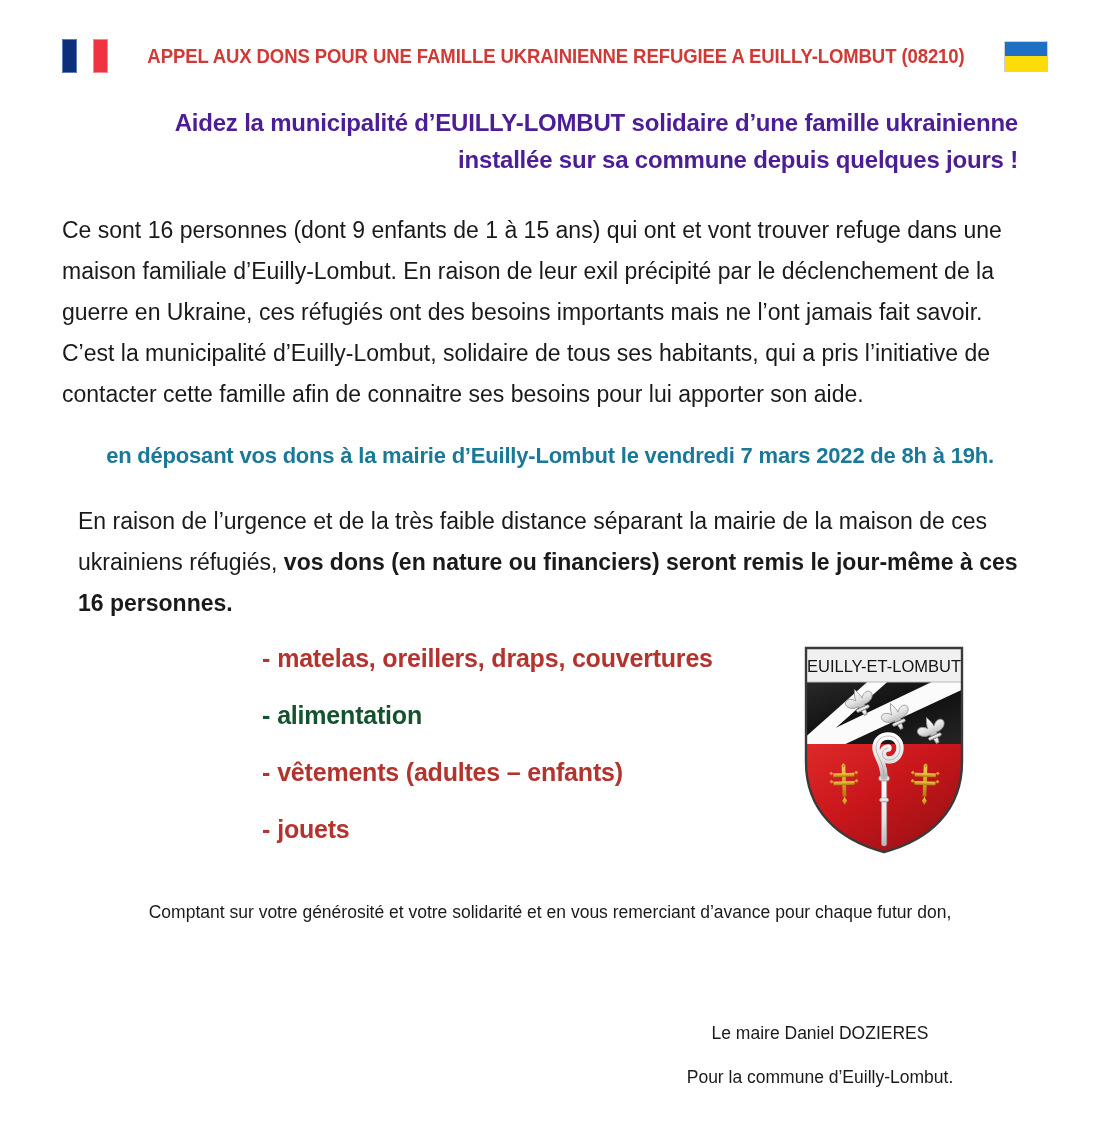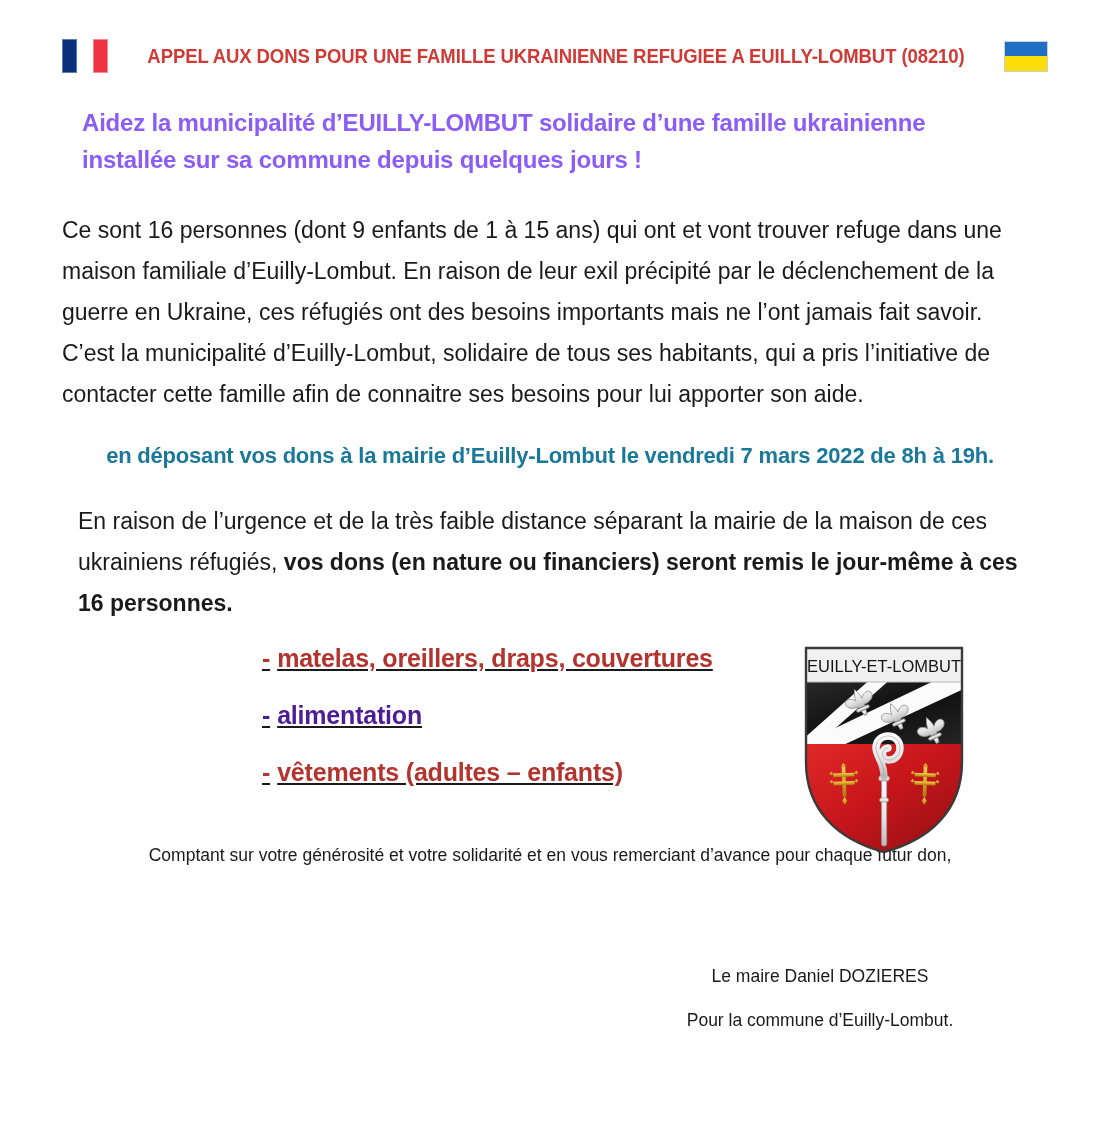--- a/index.html
+++ b/index.html
@@ -75,25 +75,25 @@
 
   
   .content {
     position: absolute;
     left: 62px;
     top: 104px;
     width: 976px;
   }
 
   .headline {
-    text-align: left;
+    text-align: right;
     font-size: 24px;
     font-weight: bold;
     line-height: 1.55;
-    color: #8b5cf6;
+    color: #4c1d95;
     letter-spacing: -0.2px;
     margin: 0 20px;
   }
 
   .para {
     font-size: 23px;
     line-height: 1.78;
     color: #1a1a1a;
     margin: 0;
     text-align: left;
@@ -119,21 +119,20 @@
   }
 
   .para-urgence { margin-top: 32px; margin-left: 16px; }
 
   .besoins-label { margin-top: 36px; }
 
   
   .needs-row {
     position: relative;
     margin-top: 0;
-    text-decoration: underline;
   }
   .needs-list {
     list-style: none;
     margin: 22px 0 0 0;
     padding: 0 0 0 200px;
   }
   .needs-list li {
     font-size: 25px;
     font-weight: bold;
     color: #b3342e;
@@ -211,22 +210,23 @@
 
     <div class="depot-line" style="color: rgb(26, 120, 153);">en déposant vos dons à la mairie d’Euilly-Lombut le vendredi 7 mars 2022 de 8h à 19h.</div>
 
     <p class="para para-urgence"><span>En raison de l’urgence et de la très faible distance séparant la mairie de la maison de ces ukrainiens réfugiés, </span><b>vos dons (en nature ou financiers) seront remis le jour-même à ces 16 personnes.</b></p>
 
 
     <div class="needs-row">
 
       <ul class="needs-list">
         <li style="color: rgb(179, 52, 46);"><span class="dash">-</span><span>matelas, oreillers, draps, couvertures</span></li>
-        <li style="color: #4c1d95;"><span class="dash">-</span><span>alimentation</span></li>
+        <li style="color: #14532d;"><span class="dash">-</span><span>alimentation</span></li>
         <li style="color: rgb(179, 52, 46);"><span class="dash">-</span><span>vêtements (adultes – enfants)</span></li>
+        <li style="color: rgb(179, 52, 46);"><span class="dash">-</span><span>jouets</span></li>
       </ul>
 
       <div class="blason-wrap">
         <svg class="blason-svg" viewBox="0 0 164 212" xmlns="http://www.w3.org/2000/svg">
           <defs>
             <clipPath id="shieldClip">
               <path d="M4 4 H160 V118 C160 166 128 196 82 208 C36 196 4 166 4 118 Z"></path>
             </clipPath>
             <linearGradient id="redGrad" x1="0" y1="0" x2="1" y2="1">
               <stop offset="0%" stop-color="#e02a2a"></stop>

